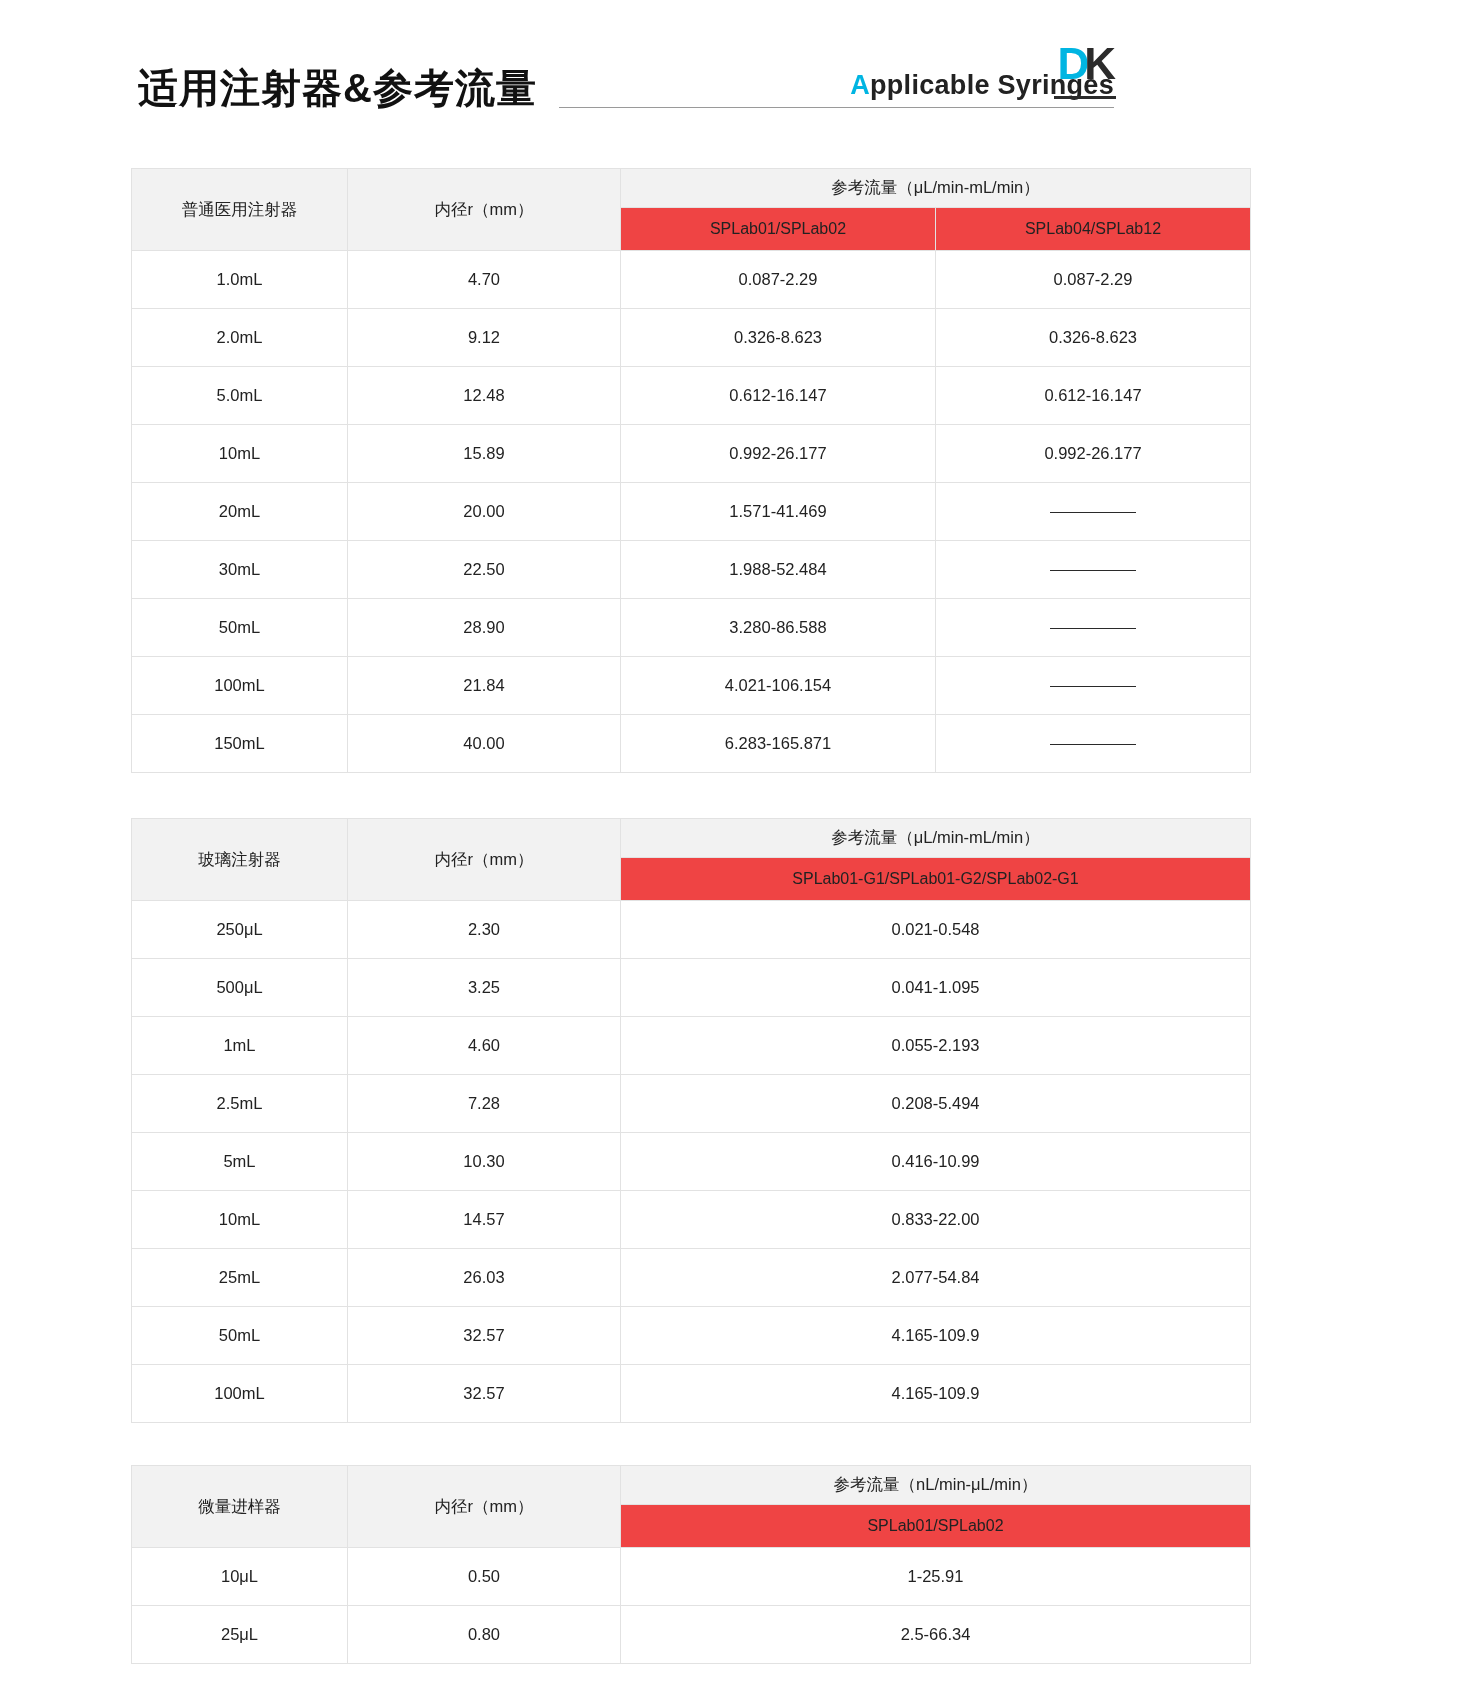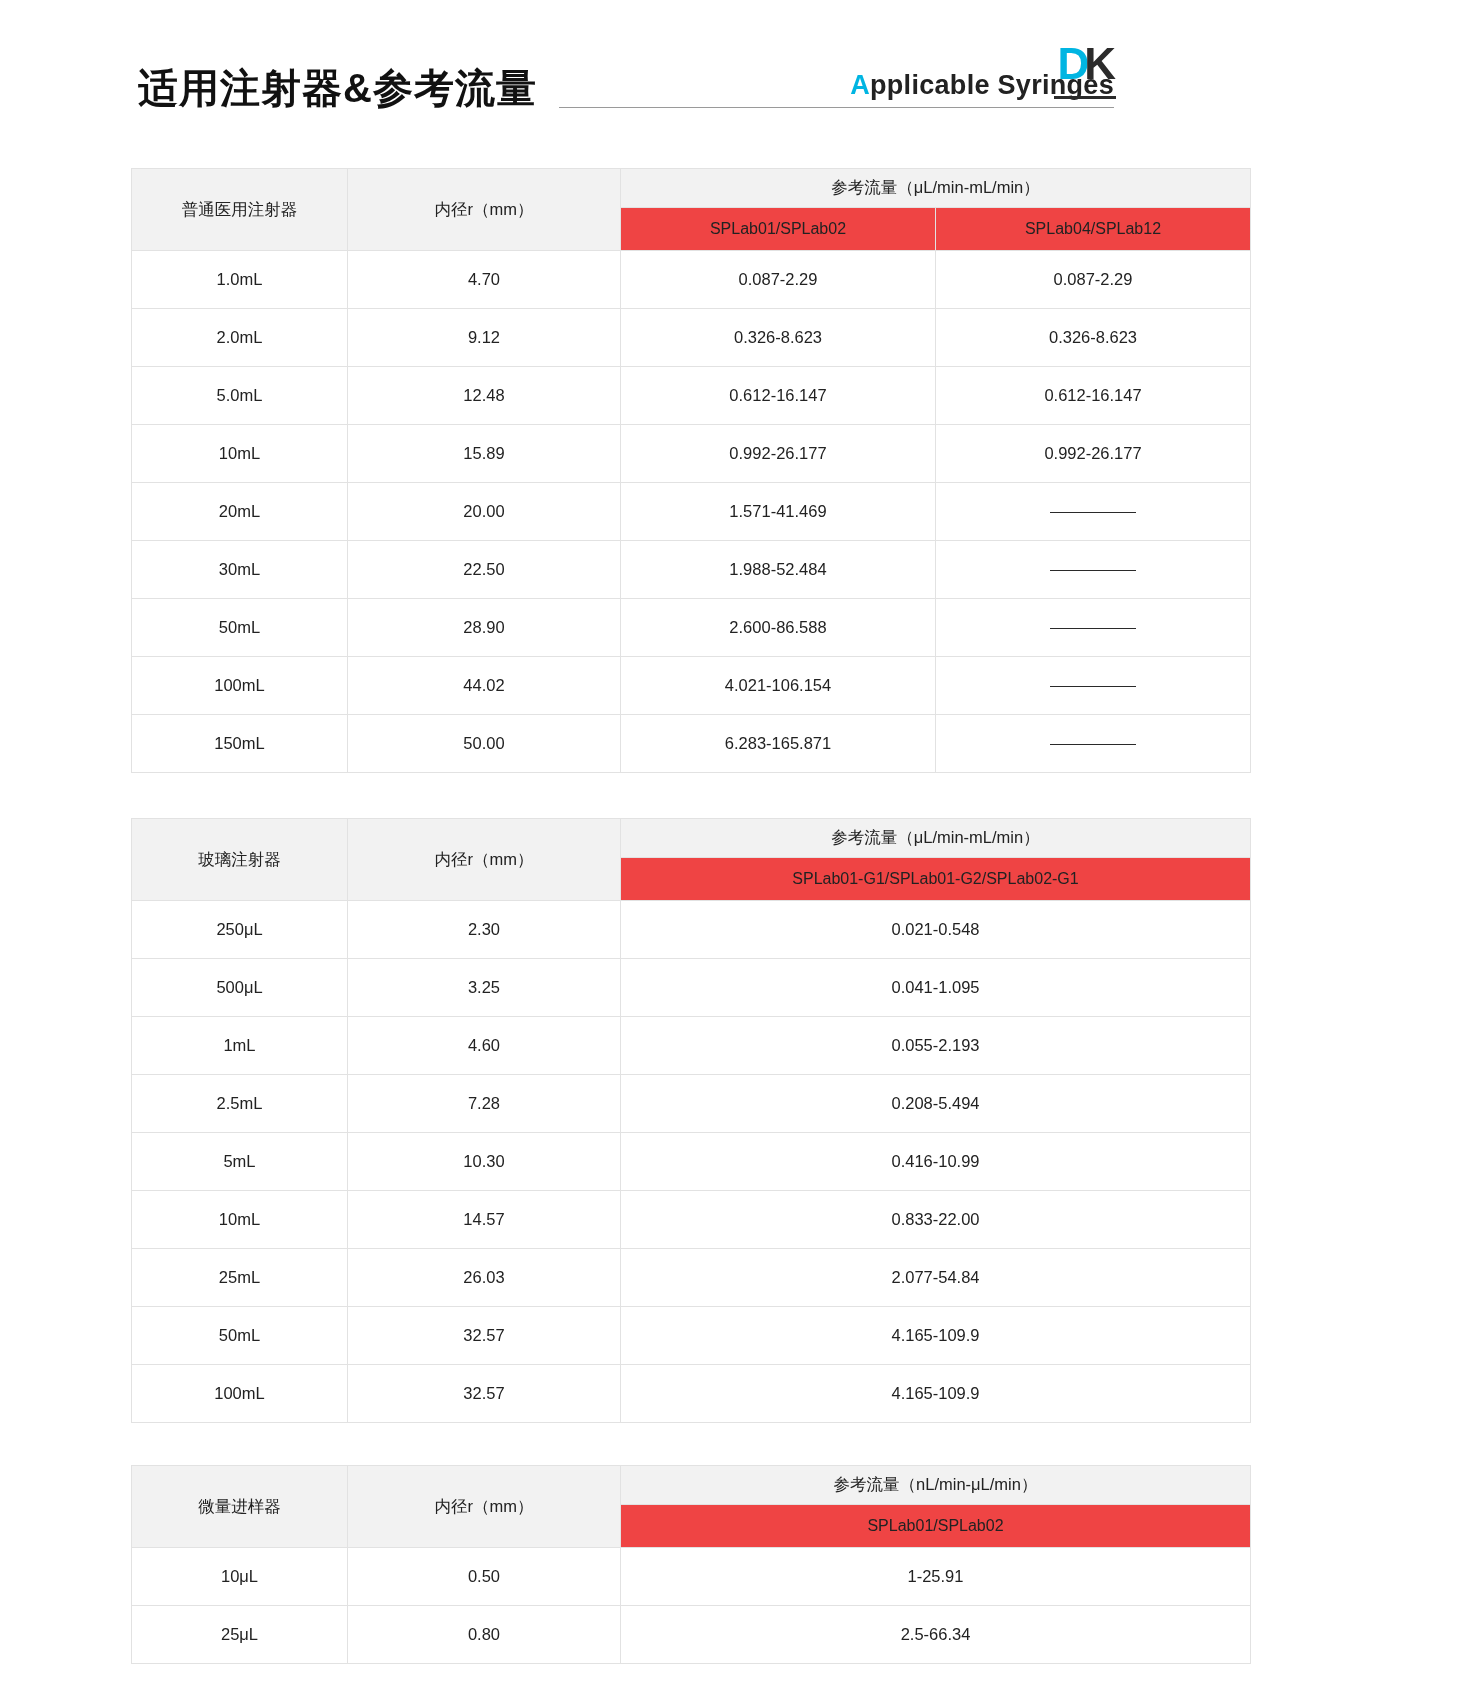--- a/index.html
+++ b/index.html
@@ -226,32 +226,32 @@
         </tr>
         <tr>
           <td class="data">30mL</td>
           <td class="data">22.50</td>
           <td class="data">1.988-52.484</td>
           <td class="data"><span class="dash"></span></td>
         </tr>
         <tr>
           <td class="data">50mL</td>
           <td class="data">28.90</td>
-          <td class="data">2.600-86.588</td>
+          <td class="data">3.280-86.588</td>
           <td class="data"><span class="dash"></span></td>
         </tr>
         <tr>
           <td class="data">100mL</td>
-          <td class="data">44.02</td>
+          <td class="data">21.84</td>
           <td class="data">4.021-106.154</td>
           <td class="data"><span class="dash"></span></td>
         </tr>
         <tr>
           <td class="data">150mL</td>
-          <td class="data">50.00</td>
+          <td class="data">40.00</td>
           <td class="data">6.283-165.871</td>
           <td class="data"><span class="dash"></span></td>
         </tr>
       </tbody>
     </table>
   </div>
 
   <div class="gap-1"></div>
 
   <div class="table-block">

